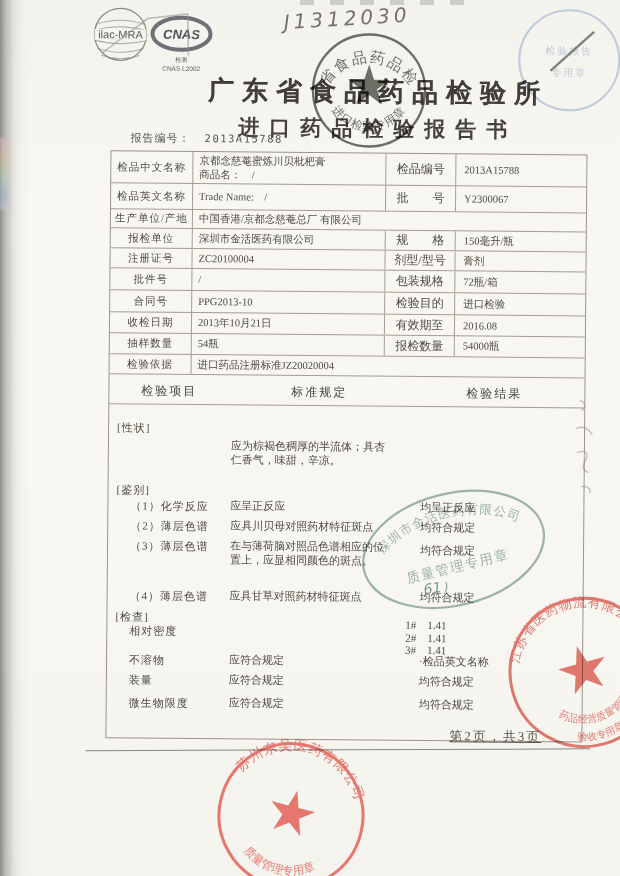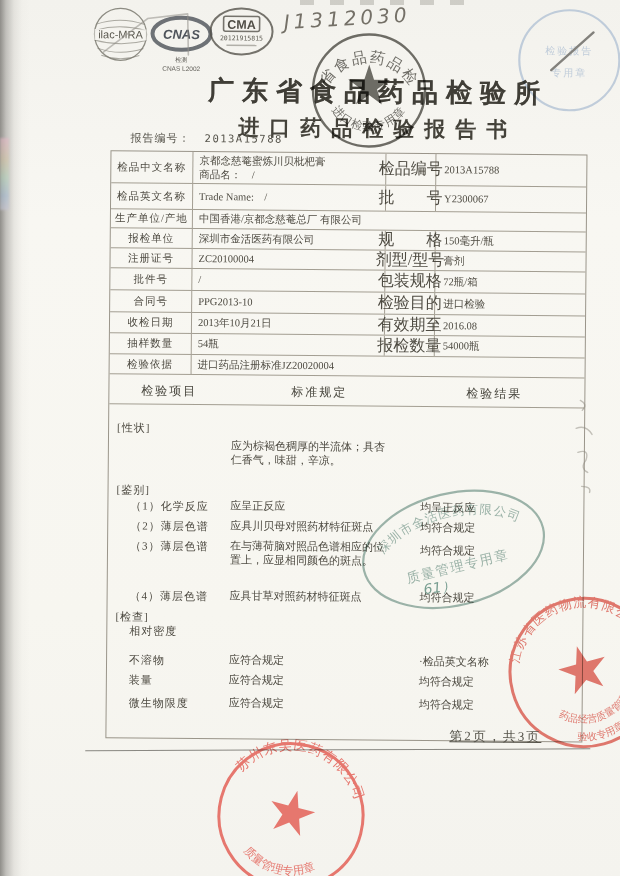--- a/index.html
+++ b/index.html
@@ -31,22 +31,22 @@
     letter-spacing:4px;color:#5d594f;transform:rotate(-4deg);opacity:.85;}
   
   #tbl{left:108px;top:152px;width:477px;height:588px;border:1px solid #9a958a;box-sizing:border-box;
     font-size:10.5px;color:#4e4b42;}
   .t-row{display:flex;border-bottom:1px solid #a39e92;box-sizing:border-box;}
   .c{box-sizing:border-box;}
   .lbl{width:82px;border-right:1px solid #a39e92;display:flex;align-items:center;justify-content:center;
     letter-spacing:1px;text-align:center;}
   .val{width:193px;border-right:1px solid #a39e92;padding:1px 6px;display:flex;flex-direction:column;justify-content:center;}
   .val.span{flex:1;border-right:none;}
-  .rlbl{width:50px;border-right:1px solid #a39e92;display:flex;align-items:center;justify-content:center;
-    text-align:center;font-size:16px;white-space:nowrap;}
+  .rlbl{width:70px;border-right:1px solid #a39e92;display:flex;align-items:center;justify-content:center;
+    text-align:center;font-size:12px;white-space:nowrap;}
   .rval{flex:1;padding-left:8px;display:flex;align-items:center;}
   .h32{height:32px}.h26{height:26px}.h19{height:19px}.h20{height:20px}.h22{height:22px}.h21{height:21px}
   .t-row.hdr{height:30px;position:relative;font-size:12px;letter-spacing:2px;color:#46443c;}
   .hdr span{position:absolute;top:8px;}
   .t-row.results{height:333px;position:relative;border-bottom:none;font-size:11px;}
   .rh{position:absolute;left:8px;letter-spacing:1px;text-align:right;}
   .rn{position:absolute;left:22px;letter-spacing:1px;}
   .rs{position:absolute;left:122px;width:158px;line-height:13.5px;}
   .rr{position:absolute;left:312px;width:120px;line-height:13.5px;}
   .rr.pre{left:298px;white-space:pre-line;line-height:12.5px;}
@@ -78,29 +78,20 @@
 
   <div class="abs" style="left:146px;top:16px;width:64px">
     <svg width="64" height="38" viewBox="0 0 64 38">
       <ellipse cx="32" cy="19" rx="29" ry="16" fill="none" stroke="#565b60" stroke-width="4" opacity=".85"></ellipse>
       <text x="32" y="24" text-anchor="middle" font-size="13" font-weight="bold" font-style="italic" font-family="Liberation Sans,sans-serif" fill="#4e535a">CNAS</text>
     </svg>
     <div class="logo-sub" style="font-size:6px">检测</div>
     <div class="logo-sub" style="font-size:6.5px">CNAS L2002</div>
   </div>
 
-  <div class="abs" style="left:205px;top:7px;width:66px">
-    <svg width="66" height="52" viewBox="0 0 66 52">
-      <ellipse cx="33" cy="25" rx="31" ry="23" fill="none" stroke="#55534b" stroke-width="2" opacity=".8"></ellipse>
-      <rect x="15" y="10" width="36" height="15" fill="none" stroke="#55534b" stroke-width="1.6" rx="2" opacity=".8"></rect>
-      <text x="33" y="22.5" text-anchor="middle" font-size="12.5" font-weight="bold" font-family="Liberation Sans,sans-serif" fill="#514f47">CMA</text>
-      <text x="33" y="34" text-anchor="middle" font-size="6.5" font-family="DejaVu Sans Mono,monospace" fill="#5c5a51">20121915815</text>
-      <line x1="18" y1="39" x2="48" y2="39" stroke="#6e6c63" stroke-width="1.4" opacity=".5"></line>
-    </svg>
-  </div>
 
   <div class="abs" id="hand-no">J1312030</div>
 
   <svg class="abs" style="left:92px;top:8px;opacity:.55" width="104" height="52" viewBox="0 0 104 52">
     <path d="M8,46 L52,12 L92,7 M92,7 L93,48" fill="none" stroke="#93908a" stroke-width="1.6" stroke-linecap="round"></path>
   </svg>
 
   <div class="abs" id="org-title">广东省食品药品检验所</div>
   <div class="abs" id="doc-title">进口药品检验报告书</div>
   <div class="abs" id="report-line">
@@ -220,20 +211,23 @@
       <div class="rs" style="top:134px">在与薄荷脑对照品色谱相应的位置上，应显相同颜色的斑点。</div>
       <div class="rr" style="top:137px">均符合规定</div>
 
       <div class="rn" style="top:184px">（4）薄层色谱</div>
       <div class="rs" style="top:184px">应具甘草对照药材特征斑点</div>
       <div class="rr" style="top:184px">均符合规定</div>
 
       <div class="rh" style="top:205px">[检查]</div>
 
       <div class="rn" style="top:219px">相对密度</div>
+      <div class="rr pre" style="top:212px">1#　1.41
+2#　1.41
+3#　1.41</div>
 
       <div class="rn" style="top:248px">不溶物</div>
       <div class="rs" style="top:248px">应符合规定</div>
       <div class="rr" style="top:248px">·检品英文名称</div>
 
       <div class="rn" style="top:268px">装量</div>
       <div class="rs" style="top:268px">应符合规定</div>
       <div class="rr" style="top:268px">均符合规定</div>
 
       <div class="rn" style="top:291px">微生物限度</div>

